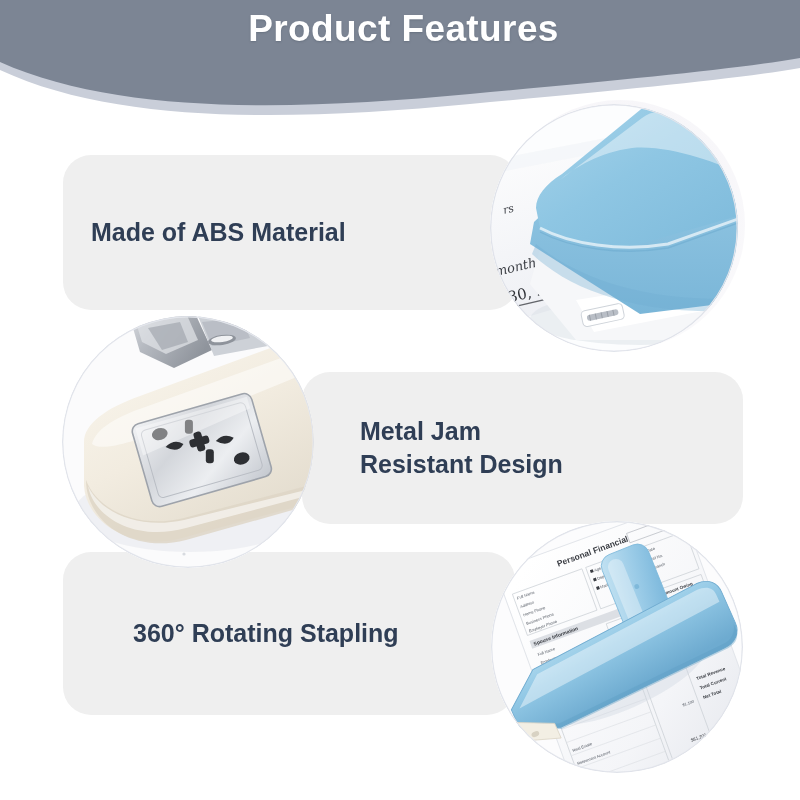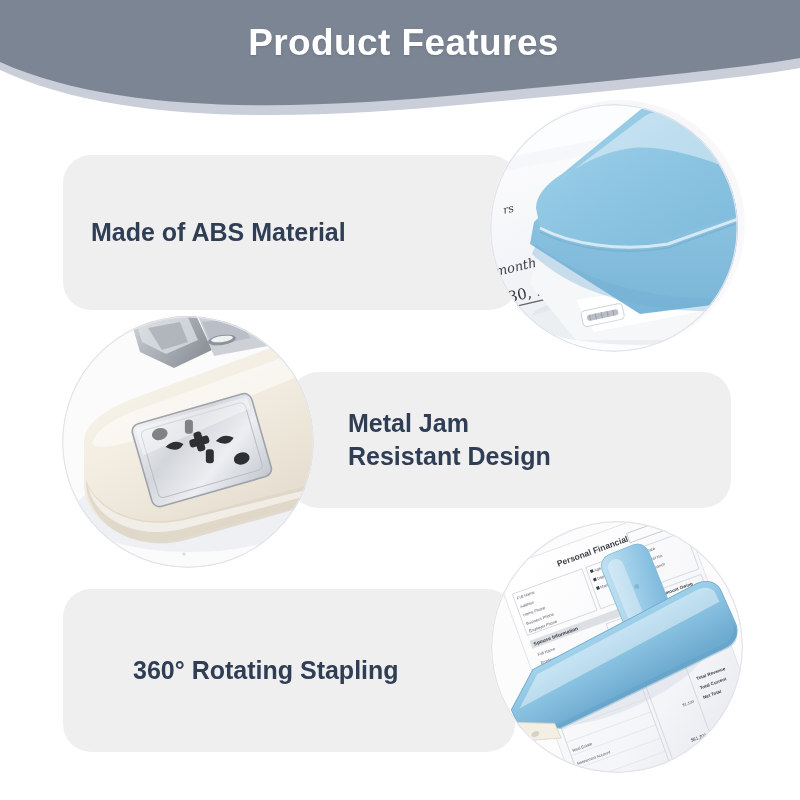--- a/index.html
+++ b/index.html
@@ -26,21 +26,21 @@
     position: absolute;
     left: 0; top: 0;
     width: 800px; height: 130px;
     overflow: hidden;
     z-index: 5;
   }
   .banner-svg { display: block; width: 800px; height: 130px; }
 
   .banner-title {
     position: absolute;
-    left: 0; top: 22px;
+    left: 0; top: 8px;
     width: 784px;
     text-align: center;
     color: #ffffff;
     font-size: 37px;
     font-weight: bold;
     letter-spacing: 0.4px;
     text-shadow: 0 1px 2px rgba(70,80,95,0.35);
     z-index: 8;
     white-space: nowrap;
     padding-left: 23px;
@@ -66,23 +66,23 @@
   }
   .card-label {
     color: #2f3e55;
     font-weight: bold;
     font-size: 25px;
     line-height: 1.32;
     white-space: pre-line;
   }
   .card-1 { left: 63px;  top: 155px; width: 455px; height: 155px; }
   .card-1 .card-label { margin-left: 28px; }
-  .card-2 { left: 290px; top: 372px; width: 441px; height: 136px; }
+  .card-2 { left: 302px; top: 372px; width: 441px; height: 152px; }
   .card-2 .card-label { margin-left: 58px; }
-  .card-3 { left: 63px;  top: 589px; width: 452px; height: 163px; text-align: center; }
+  .card-3 { left: 63px;  top: 552px; width: 452px; height: 163px; text-align: center; }
   .card-3 .card-label { margin-left: 70px; }
 
   
   .photo {
     position: absolute;
     border-radius: 50%;
     overflow: hidden;
     z-index: 6;
     background: #ffffff;
   }

